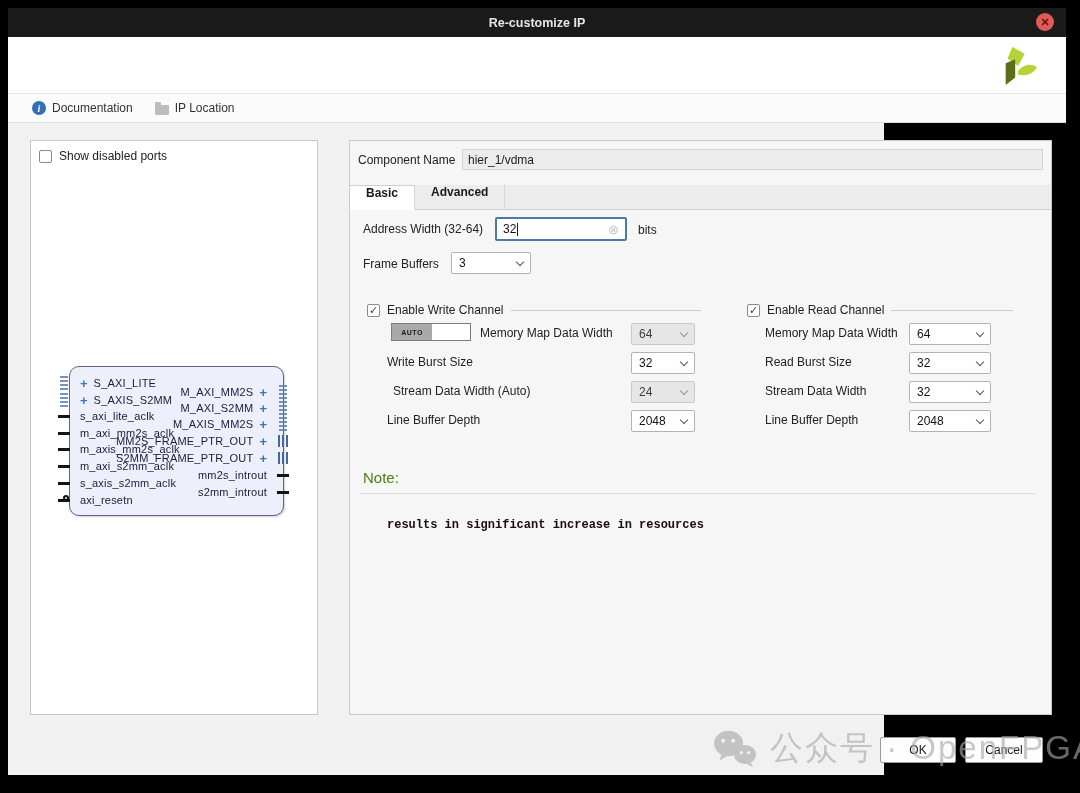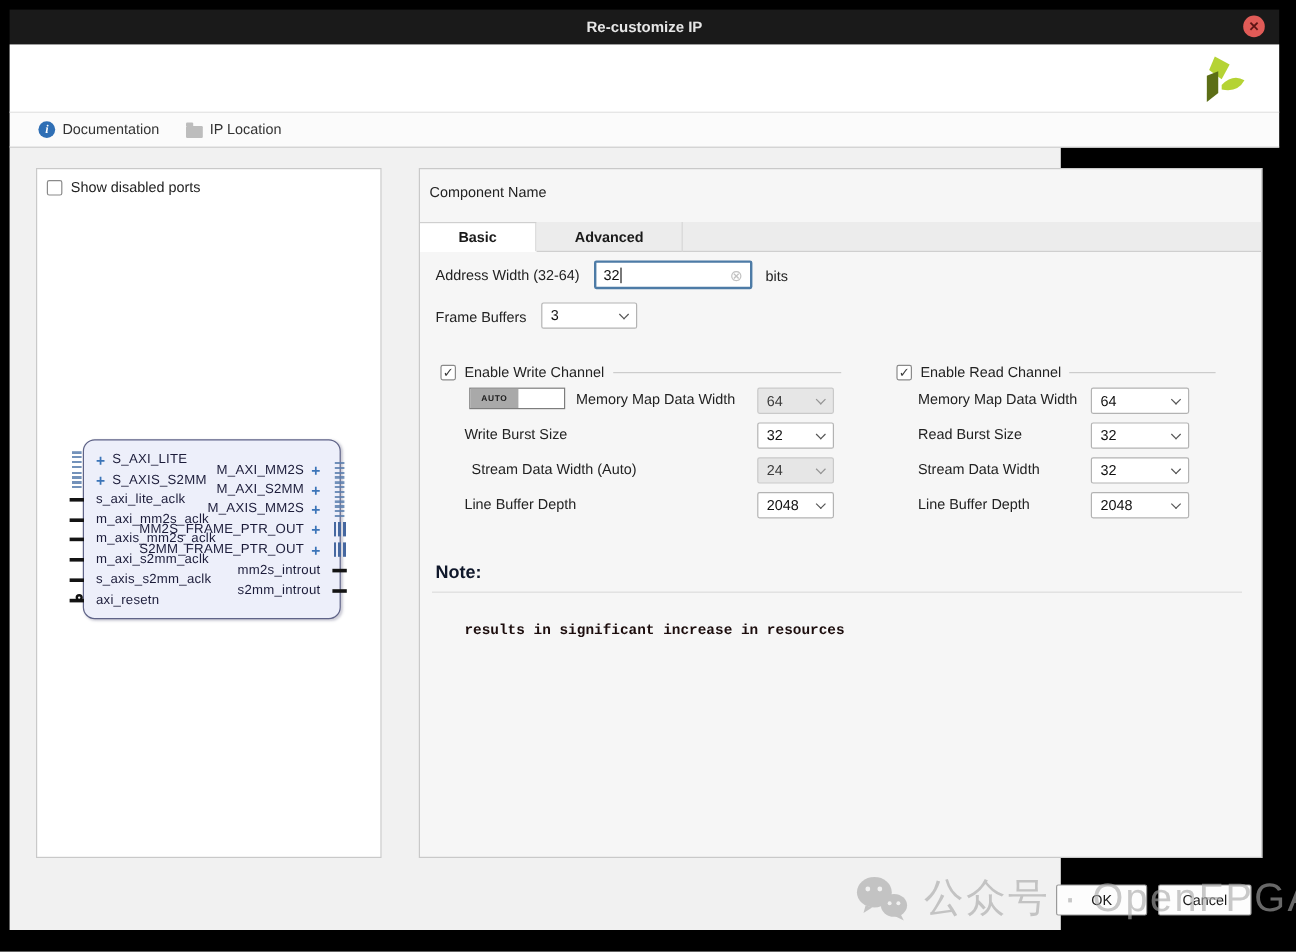--- a/index.html
+++ b/index.html
@@ -49,21 +49,21 @@
     background:repeating-linear-gradient(90deg,#4668a0 0 2px,rgba(255,255,255,0) 2px 4px); right:-22px; }
   .rst-circle { position:absolute; left:-17px; top:3px; width:6px; height:6px; border:2px solid #111; border-radius:50%; background:#fff; }
 
   
   .rpanel { position:absolute; left:341px; top:17px; width:703px; height:575px; background:#f6f6f6; border:1px solid #c9c9c9; }
   .cname-label { position:absolute; left:8px; top:12px; font-size:12px; color:#222; }
   .cname-input { position:absolute; left:112px; top:8px; width:581px; height:21px; background:#ececec;
     border:1px solid #d4d4d4; font-size:12px; color:#222; display:flex; align-items:center; padding-left:5px; }
 
   .tabbar { position:absolute; left:0px; top:44px; width:701px; height:25px; background:#ececec; border-bottom:1px solid #cfcfcf; display:flex; }
-  .tab { height:25px; padding:0 32px; display:flex; align-items:center; font-size:12px; font-weight:bold; color:#1a1a1a;
+  .tab { height:25px; padding:0 16px; display:flex; align-items:flex-start; font-size:12px; font-weight:bold; color:#1a1a1a;
     border-right:1px solid #d6d6d6; cursor:pointer; }
   .tab.active { background:#fff; border-top:1px solid #cfcfcf; margin-bottom:-1px; border-bottom:1px solid #fff; }
 
   .fld-label { position:absolute; font-size:12px; color:#222; white-space:nowrap; }
   .addr-input { position:absolute; left:145px; top:76px; width:132px; height:24px; background:#fff;
     border:2px solid #4d7ba6; border-radius:2px; display:flex; align-items:center; padding:0 6px; font-size:12px; color:#111; }
   .caret { display:inline-block; width:1px; height:13px; background:#222; margin-left:1px; }
   .clear-ic { margin-left:auto; color:#c2c2c2; font-size:13px; line-height:1; cursor:pointer; }
 
   .select { position:absolute; height:22px; background:#fff; border:1px solid #b3b3b3; border-radius:2px;
@@ -72,21 +72,21 @@
   .chev { width:6px; height:6px; border-right:1.6px solid #555; border-bottom:1.6px solid #555; transform:rotate(45deg); margin-top:-3px; flex:none; }
   .select.dis .chev { border-color:#949494; }
 
   .group-hdr { position:absolute; display:flex; align-items:center; gap:7px; font-size:12px; color:#222; }
   .gline { height:1px; background:#ccc; flex:none; }
 
   .auto-toggle { position:absolute; left:41px; top:182px; width:80px; height:18px; border:1px solid #7d7d7d; background:#fff; display:flex; cursor:pointer; }
   .auto-half { width:40px; height:100%; background:#a9a9a9; color:#1c1c1c; font-size:7px; font-weight:bold;
     display:flex; align-items:center; justify-content:center; letter-spacing:.5px; }
 
-  .note-title { position:absolute; left:13px; top:328px; font-size:15px; font-weight:bold; color:#0f172a; }
+  .note-title { position:absolute; left:13px; top:328px; font-size:15px; font-weight:normal; color:#4d7c0f; }
   .note-hr { position:absolute; left:10px; top:352px; width:675px; height:1px; background:#dcdcdc; }
   .note-line { position:absolute; left:37px; font-size:12px; font-weight:bold; color:#1c0d0d; }
 
   .btn { position:absolute; width:76px; height:26px; background:#fdfdfd; border:1px solid #9a9a9a; border-radius:2px;
     font-size:12px; color:#1a1a1a; display:flex; align-items:center; justify-content:center; cursor:pointer; }
 
   .watermark { position:absolute; left:712px; top:726px; display:flex; align-items:center; gap:12px;
     color:#a8a8a8; opacity:.62; z-index:50; pointer-events:none; }
   .wm-text { font-size:33px; letter-spacing:2px; white-space:nowrap; }
 </style>
@@ -198,20 +198,23 @@
       </div>
       <div class="port r" style="top:117px">
         <span class="plabel">s2mm_introut</span>
         <span class="stub sr"></span>
       </div>
     </div>
   </div>
 
   <div class="rpanel">
     <div class="cname-label">Component Name</div>
+    <div class="cname-input">
+      <span>hier_1/vdma</span>
+    </div>
 
     <div class="tabbar">
       <div class="tab active">
           <span>Basic</span>
         </div>
       <div class="tab">
           <span>Advanced</span>
         </div>
     </div>
 

